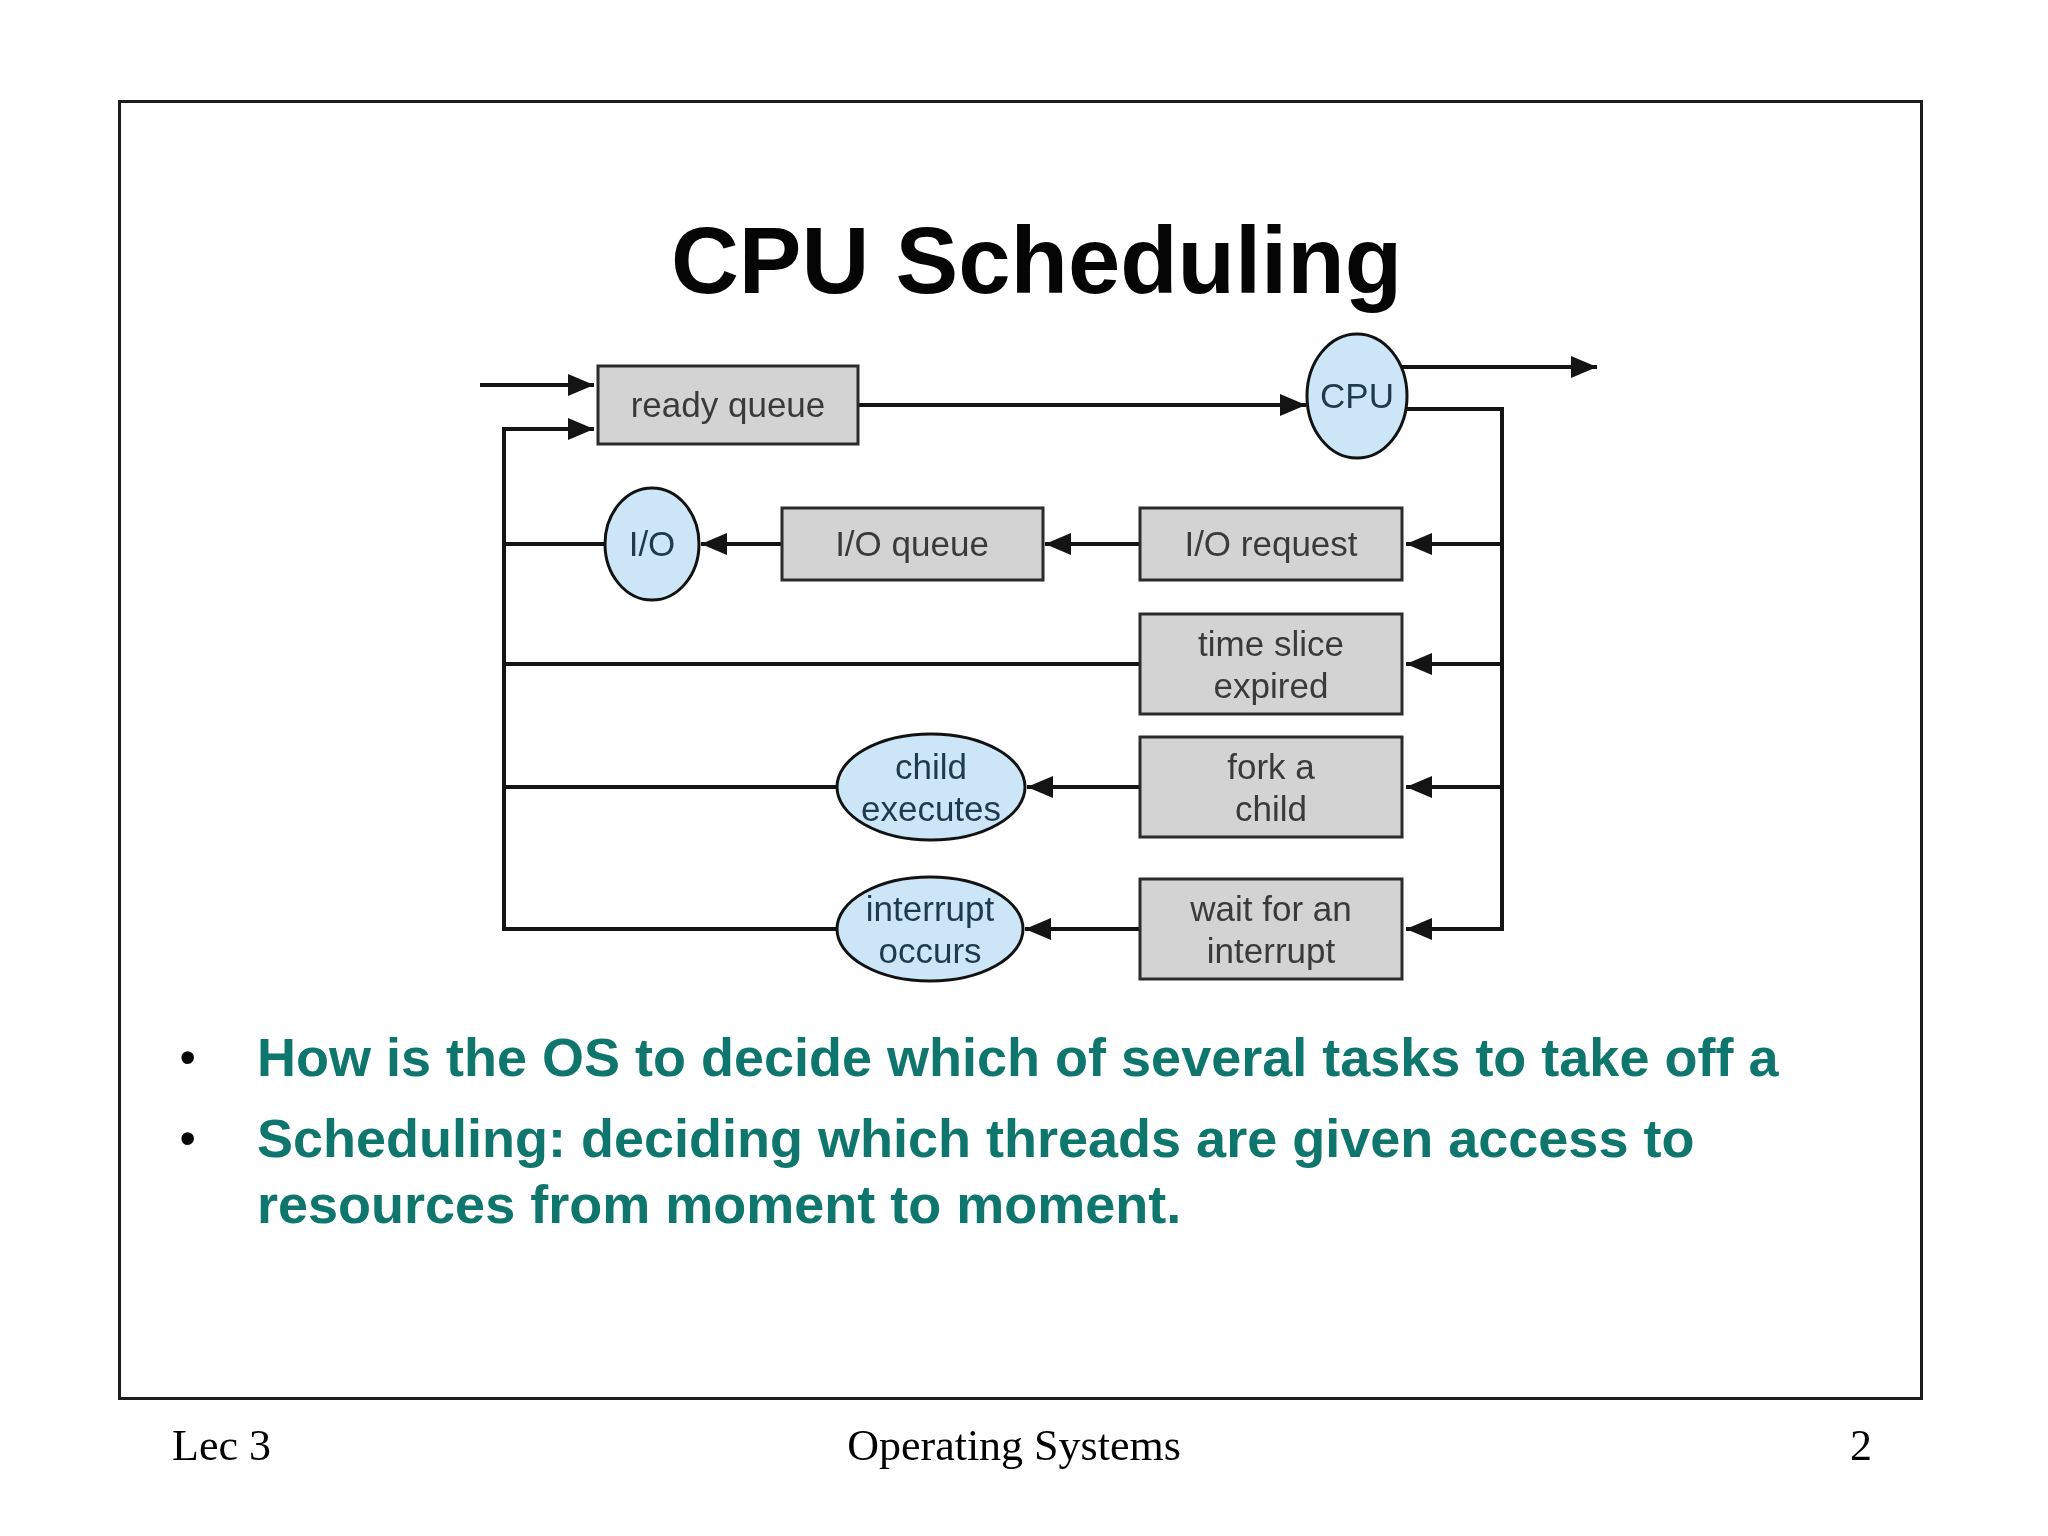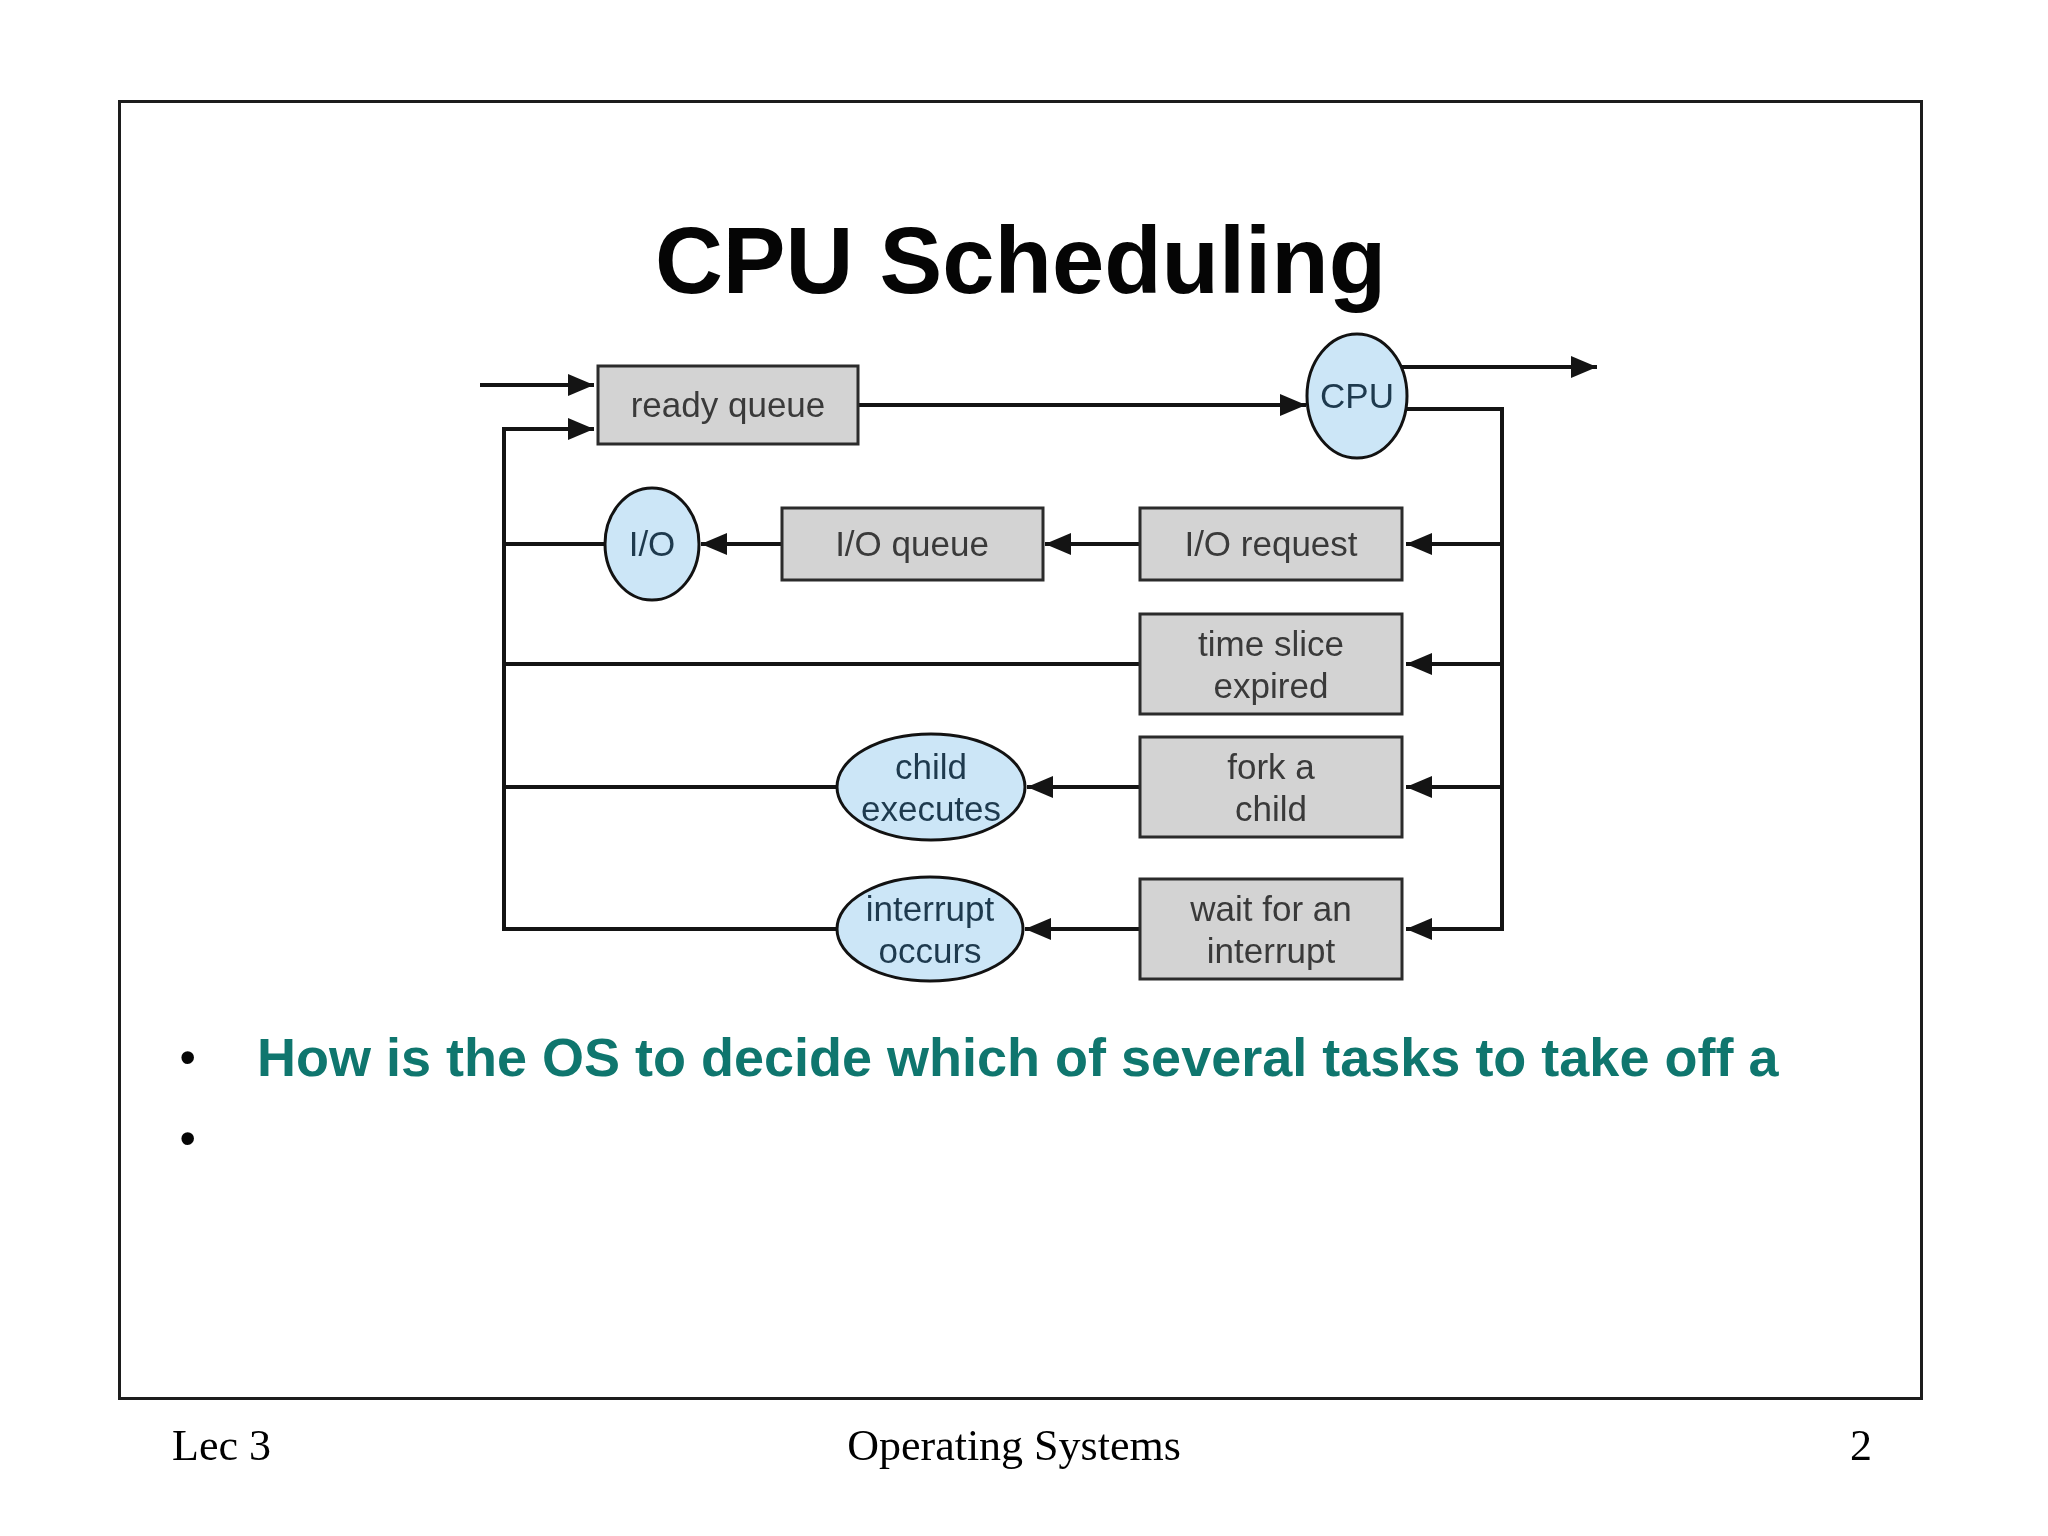--- a/index.html
+++ b/index.html
@@ -6,21 +6,21 @@
   .canvas{
     position:relative;width:2048px;height:1536px;background:#ffffff;
     font-family:"Liberation Sans",sans-serif;overflow:hidden;
   }
   .frame{
     position:absolute;left:118px;top:100px;width:1805px;height:1300px;
     border:3px solid #1d1d1d;box-sizing:border-box;background:#ffffff;
   }
   .title{
     position:absolute;left:118px;top:206px;width:1805px;text-align:center;
-    font-size:94px;font-weight:bold;color:#050505;line-height:110px;
+    font-size:94px;font-weight:bold;color:#050505;line-height:110px;padding-left:16px;
   }
   svg.diagram{position:absolute;left:0;top:0;}
   .n-box{fill:#d3d3d3;stroke:#2b2b2b;stroke-width:3;}
   .n-ell{fill:#cce6f7;stroke:#121212;stroke-width:3;}
   .t-box{font-size:35px;fill:#3a3a3a;text-anchor:middle;font-family:"Liberation Sans",sans-serif;}
   .t-ell{font-size:35px;fill:#1e3a4e;text-anchor:middle;font-family:"Liberation Sans",sans-serif;}
   .ln{stroke:#141414;stroke-width:4;fill:none;}
   .bullets{position:absolute;left:170px;top:1024px;width:1770px;}
   .bullet{display:flex;margin-bottom:15px;}
   .dot{
@@ -131,20 +131,24 @@
 
   <div class="bullets">
     <div class="bullet">
       <div class="dot">•</div>
       <div class="btext">
         <div class="bline">How is the OS to decide which of several tasks to take off a</div>
       </div>
     </div>
     <div class="bullet">
       <div class="dot">•</div>
+      <div class="btext">
+        <div class="bline">Scheduling: deciding which threads are given access to</div>
+        <div class="bline">resources from moment to moment.</div>
+      </div>
     </div>
   </div>
 
   <div class="footer f-left">Lec 3</div>
   <div class="footer f-center">Operating Systems</div>
   <div class="footer f-right">2</div>
 
 </div>
 
 </body></html>

